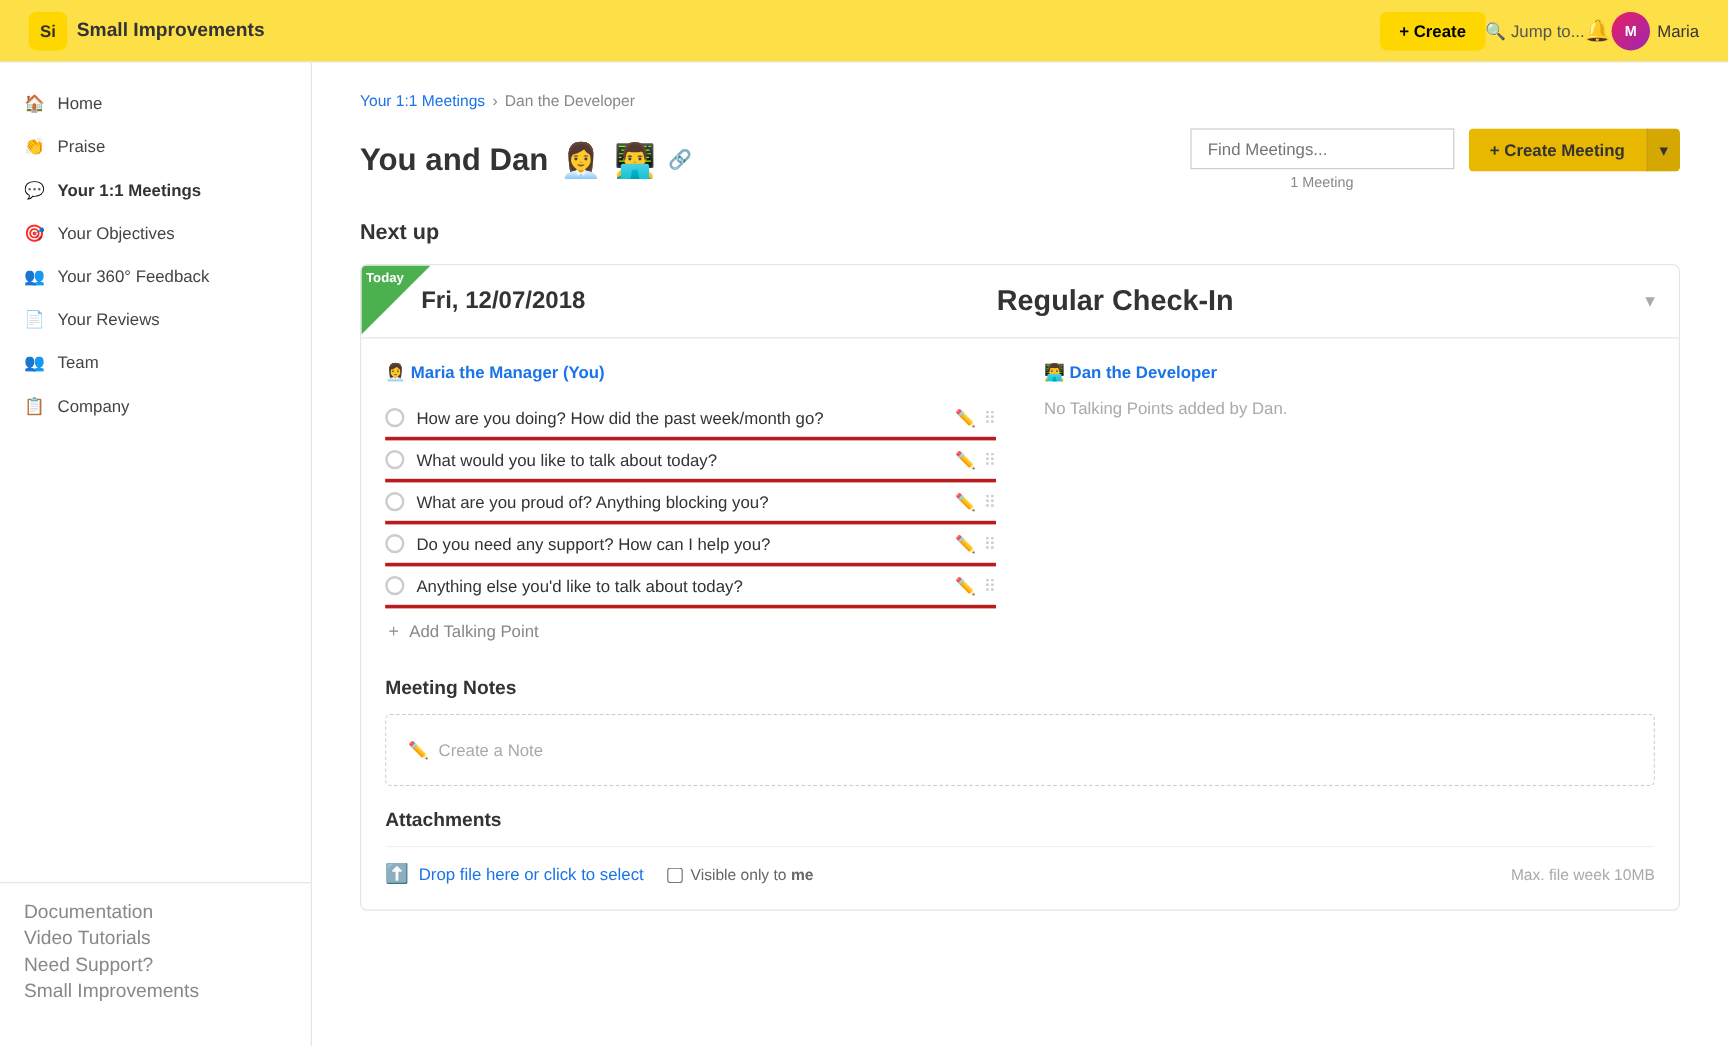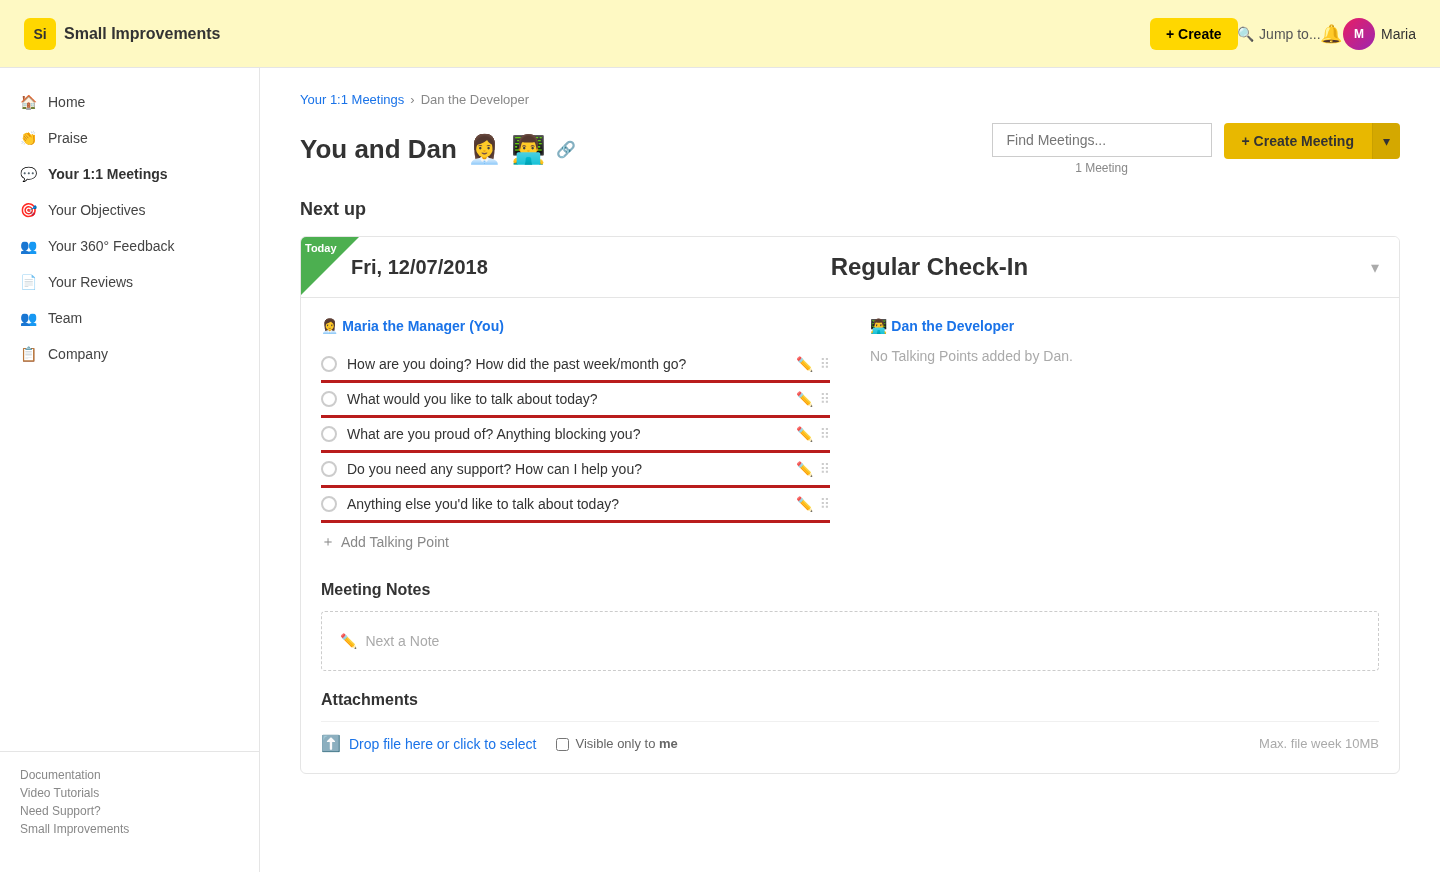--- a/index.html
+++ b/index.html
@@ -4,22 +4,22 @@
   <style>
     * { box-sizing: border-box; margin: 0; padding: 0; }
     body { font-family: -apple-system, BlinkMacSystemFont, 'Segoe UI', sans-serif; background: #f5f5f5; color: #333; }
 
     
     .app { display: flex; flex-direction: column; height: 872px; width: 1440px; }
 
     
     .topnav {
       display: flex; align-items: center; justify-content: space-between;
-      background: #fef9c3; border-bottom: 1px solid #e5e5e5;
-      padding: 15px 24px; height: 68px; flex-shrink: 0;
+      background: #fde047; border-bottom: 1px solid #e5e5e5;
+      padding: 15px 24px; height: 52px; flex-shrink: 0;
     }
     .topnav-left { display: flex; align-items: center; gap: 8px; }
     .logo-box {
       background: #ffd700; width: 32px; height: 32px; border-radius: 6px;
       display: flex; align-items: center; justify-content: center;
       font-weight: 700; font-size: 14px; color: #333;
     }
     .app-name { font-size: 16px; font-weight: 600; color: #333; }
     .topnav-right { display: flex; align-items: center; }
     .create-btn {
@@ -44,21 +44,21 @@
       display: flex; flex-direction: column; padding: 16px 0; flex-shrink: 0;
     }
     .sidebar-item {
       display: flex; align-items: center; gap: 10px;
       padding: 9px 20px; cursor: pointer; font-size: 14px; color: #444;
       border-radius: 0;
     }
     .sidebar-item.active { font-weight: 600; color: #333; }
     .sidebar-icon { width: 18px; height: 18px; display: flex; align-items: center; justify-content: center; flex-shrink: 0; }
     .sidebar-bottom { margin-top: auto; border-top: 1px solid #e5e5e5; padding: 16px 20px; }
-    .sidebar-bottom a { display: block; font-size: 12px; color: #888; text-decoration: none; margin-bottom: 4px; }
+    .sidebar-bottom a { display: block; font-size: 16px; color: #888; text-decoration: none; margin-bottom: 4px; }
 
     
     .content { flex: 1; overflow-y: auto; background: #fff; padding: 0; }
     .content-inner { padding: 24px 40px; }
 
     
     .breadcrumb { font-size: 13px; color: #888; margin-bottom: 16px; display: flex; align-items: center; gap: 6px; }
     .breadcrumb a { color: #1a73e8; text-decoration: none; }
 
     
@@ -328,21 +328,21 @@
                 <span>Dan the Developer</span>
               </div>
               <div class="no-points">No Talking Points added by Dan.</div>
             </div>
           </div>
 
           <div class="meeting-section">
             <div class="meeting-section-title">Meeting Notes</div>
             <div class="note-area">
               <span class="note-pen-icon">✏️</span>
-              <span>Next a Note</span>
+              <span>Create a Note</span>
             </div>
           </div>
 
           <div class="attachments-section">
             <div class="attachments-title">Attachments</div>
             <div class="drop-zone">
               <div class="drop-left">
                 <span class="drop-icon">⬆️</span>
                 <span class="drop-text">Drop file here or click to select</span>
                 <label class="visible-checkbox">

